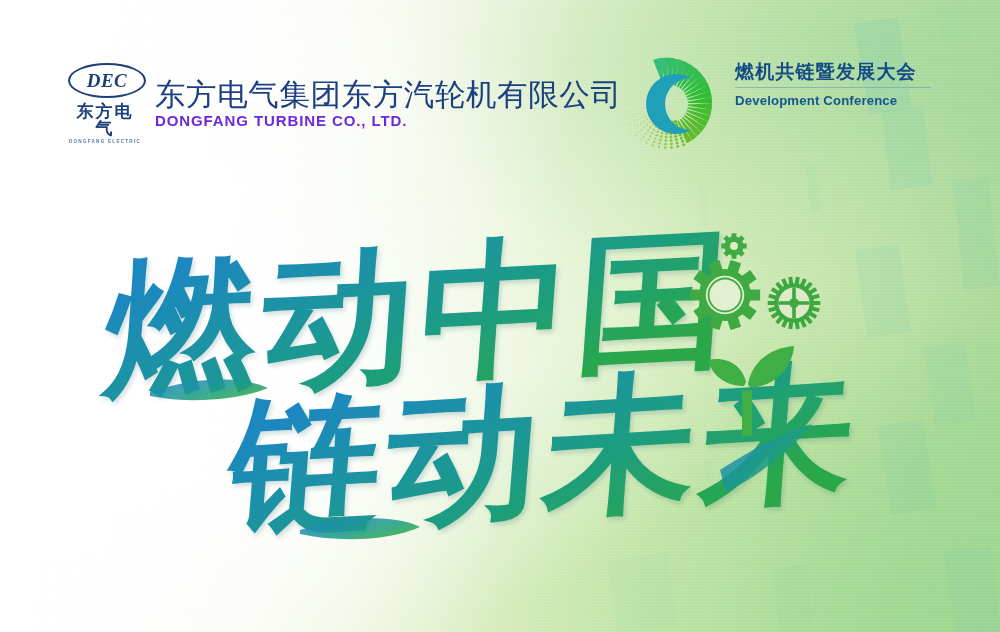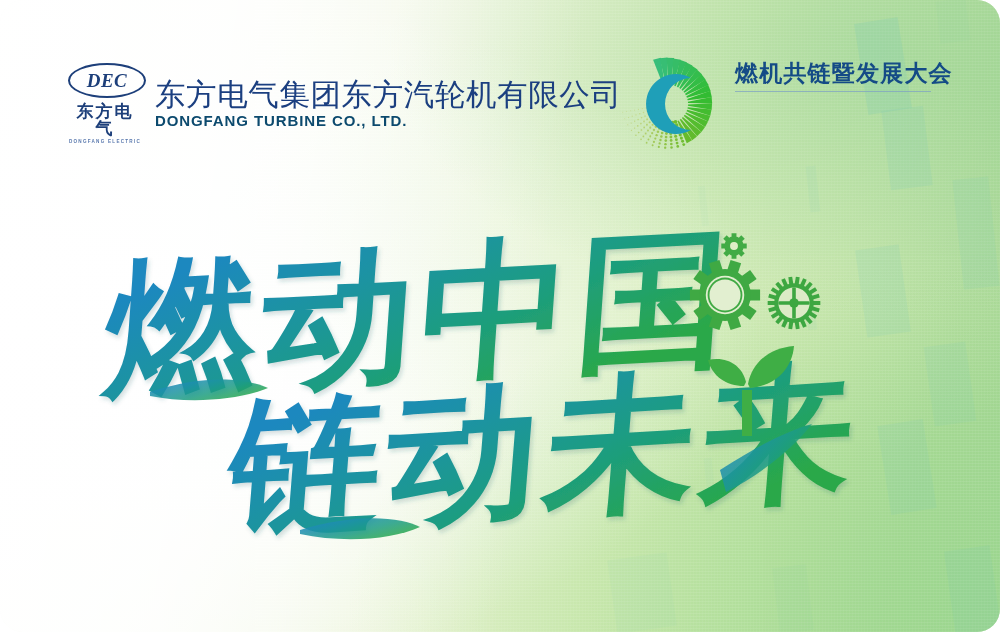--- a/index.html
+++ b/index.html
@@ -5,21 +5,20 @@
 <style>
   html,body{margin:0;padding:0;background:#ffffff;}
   body{
     font-family:"Liberation Sans","DejaVu Sans",sans-serif;
   }
   #stage{
     position:relative;
     width:1000px;height:632px;
     overflow:hidden;
     background:#fdfdfb;
-    border-radius:23px;
   }
 
   
   .bg-base{
     position:absolute;inset:0;
     background:
       radial-gradient(120% 95% at 2% 52%, #ffffff 0%, #fdfefd 26%, rgba(255,255,255,0) 62%),
       linear-gradient(104deg,
         #fdfefd 0%,
         #fbfdf7 20%,
@@ -71,33 +70,33 @@
   .dec-en{
     margin-top:2.5px;text-align:center;color:#5a79ae;
     font-size:4.6px;font-weight:700;letter-spacing:1.25px;line-height:1;
     white-space:nowrap;
   }
   .co-cn{
     color:#1b3f80;font-weight:400;font-size:30.5px;letter-spacing:.6px;
     line-height:1.06;white-space:nowrap;
   }
   .co-en{
-    color:#0c4a6e;font-weight:700;font-size:15px;letter-spacing:.9px;
+    color:#6d28d9;font-weight:700;font-size:15px;letter-spacing:.9px;
     line-height:1.1;margin-top:3px;white-space:nowrap;
   }
 
   
   .conf{
     position:absolute;left:617px;top:52px;
     display:flex;align-items:flex-start;gap:14px;
   }
   .burst{position:relative;width:104px;height:104px;}
   .conf-text{padding-top:10px;}
   .conf-cn{
-    color:#144b86;font-weight:700;font-size:23px;letter-spacing:1.2px;
+    color:#144b86;font-weight:700;font-size:19px;letter-spacing:1.2px;
     line-height:1;white-space:nowrap;
   }
   .conf-rule{
     height:1.2px;background:#7fa3c2;opacity:.75;margin:6px 0 5px 0;width:196px;
   }
   .conf-en{
     color:#16568f;font-weight:700;font-size:13.2px;letter-spacing:.15px;
     line-height:1.28;white-space:nowrap;
   }
 
@@ -286,20 +285,21 @@
             <circle cx="13.592497632523887" cy="58.772278929010284" r="0.5" fill="hsl(60, 65%, 44%)" opacity="0.25"></circle>
             <circle cx="9.653266620475058" cy="59.466871639678004" r="0.5" fill="hsl(60, 65%, 44%)" opacity="0.25"></circle>
             <circle cx="5.714035608426222" cy="60.161464350345724" r="0.5" fill="hsl(60, 65%, 44%)" opacity="0.25"></circle>
             <path d="M74 26 A30 30 0 1 0 74 78 A21 21 0 1 1 74 26 Z" fill="#1f9fb8"></path>
           </g>
       </svg>
     </div>
     <div class="conf-text">
       <div class="conf-cn">燃机共链暨发展大会</div>
       <div class="conf-rule"></div>
+      <div class="conf-en">Development Conference</div>
     </div>
   </div>
 
   <svg class="calli" viewBox="0 0 1000 632">
     <defs>
       <linearGradient id="gcal" x1="0.08" y1="0.25" x2="0.88" y2="0.78">
         <stop offset="0%" stop-color="#1f88bf"></stop>
         <stop offset="30%" stop-color="#1c93a2"></stop>
         <stop offset="58%" stop-color="#1c9c84"></stop>
         <stop offset="100%" stop-color="#2aa849"></stop>

